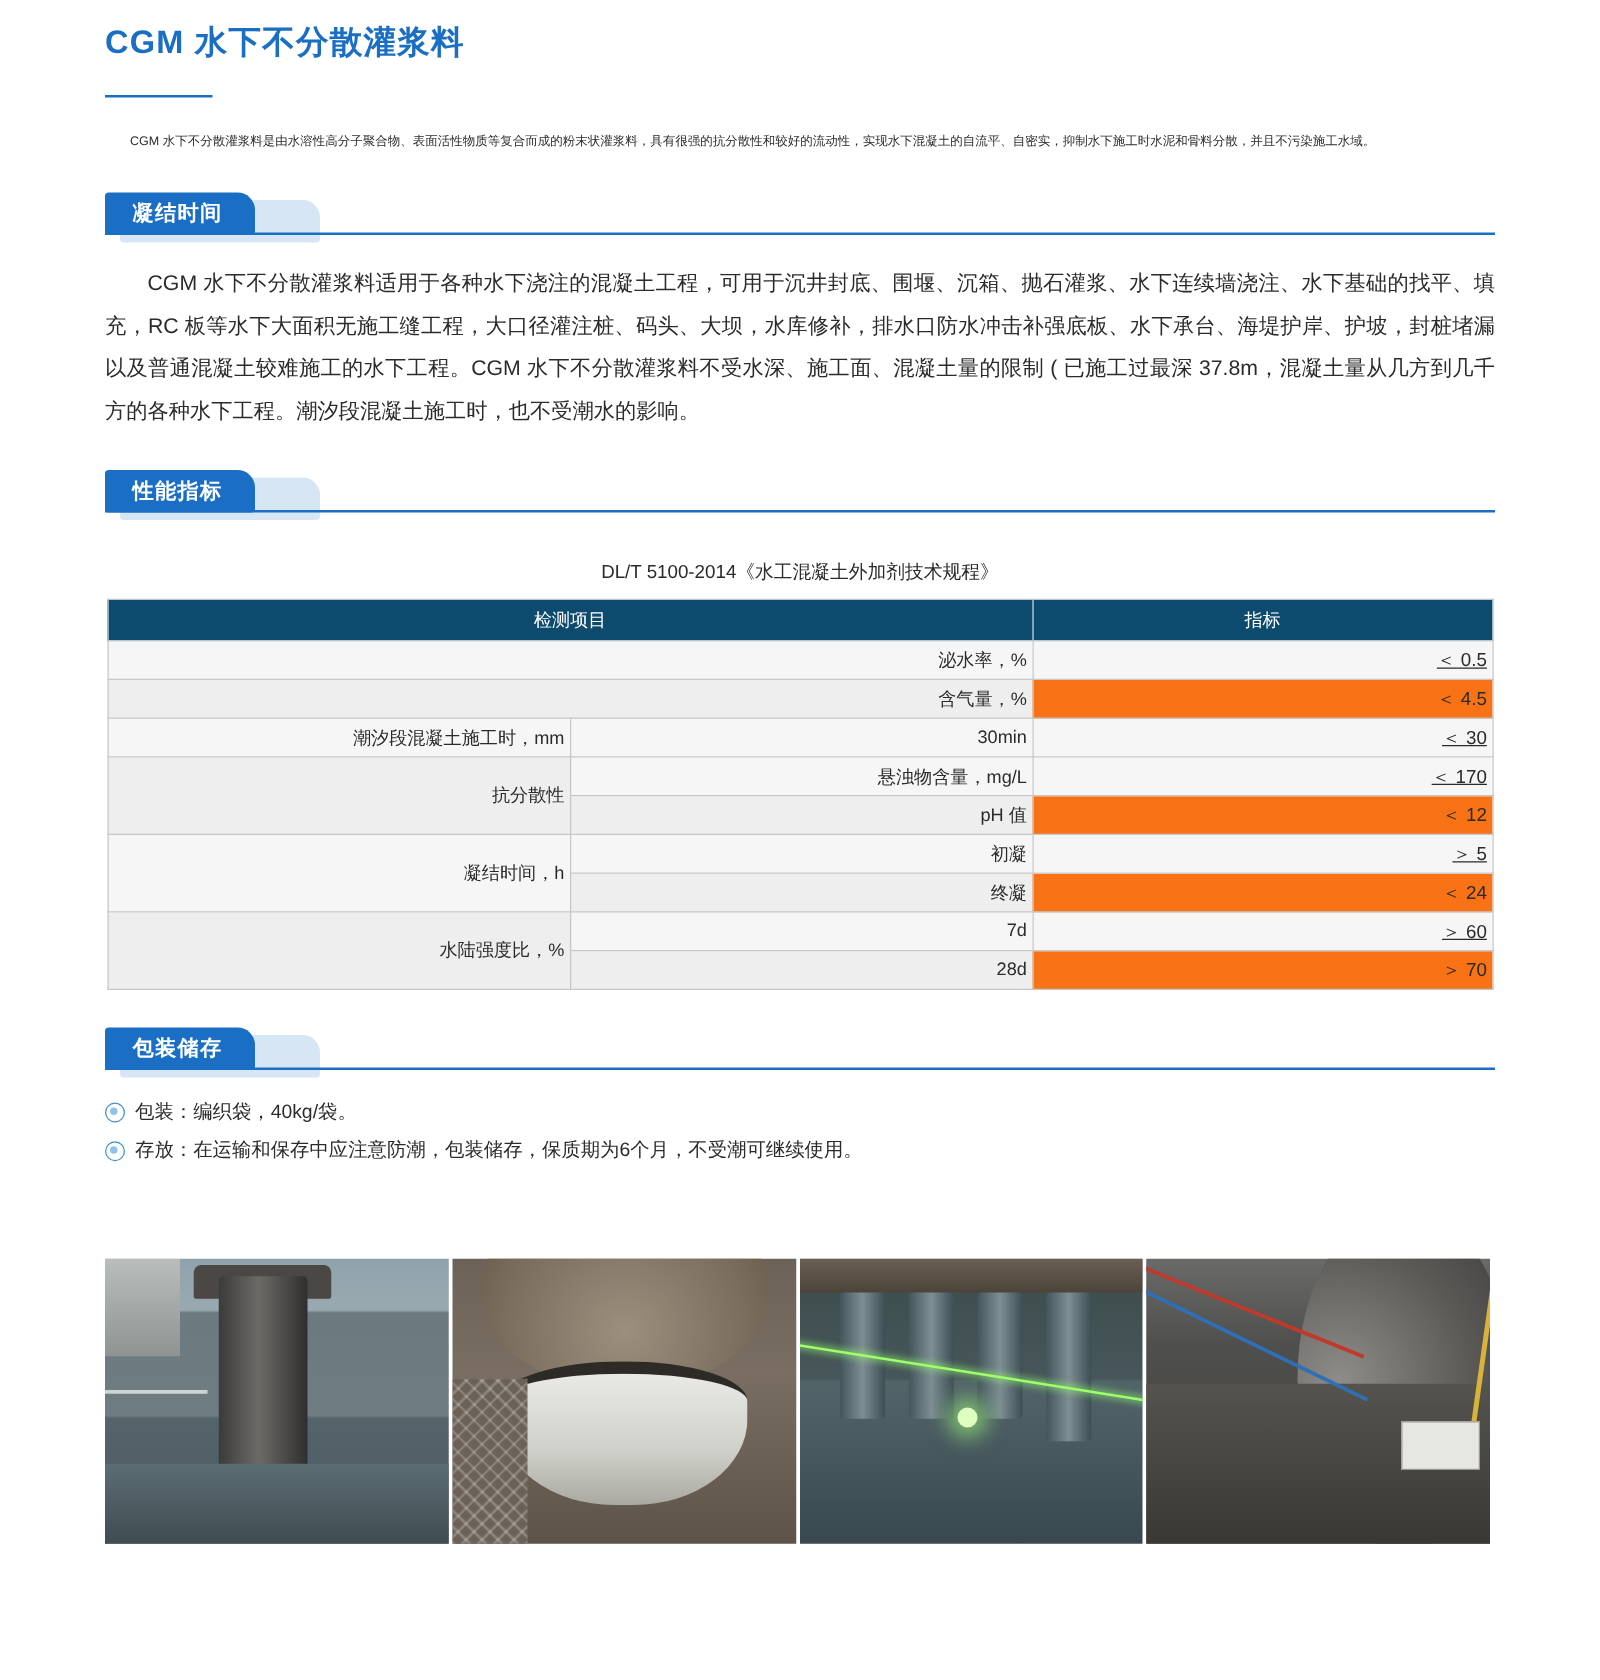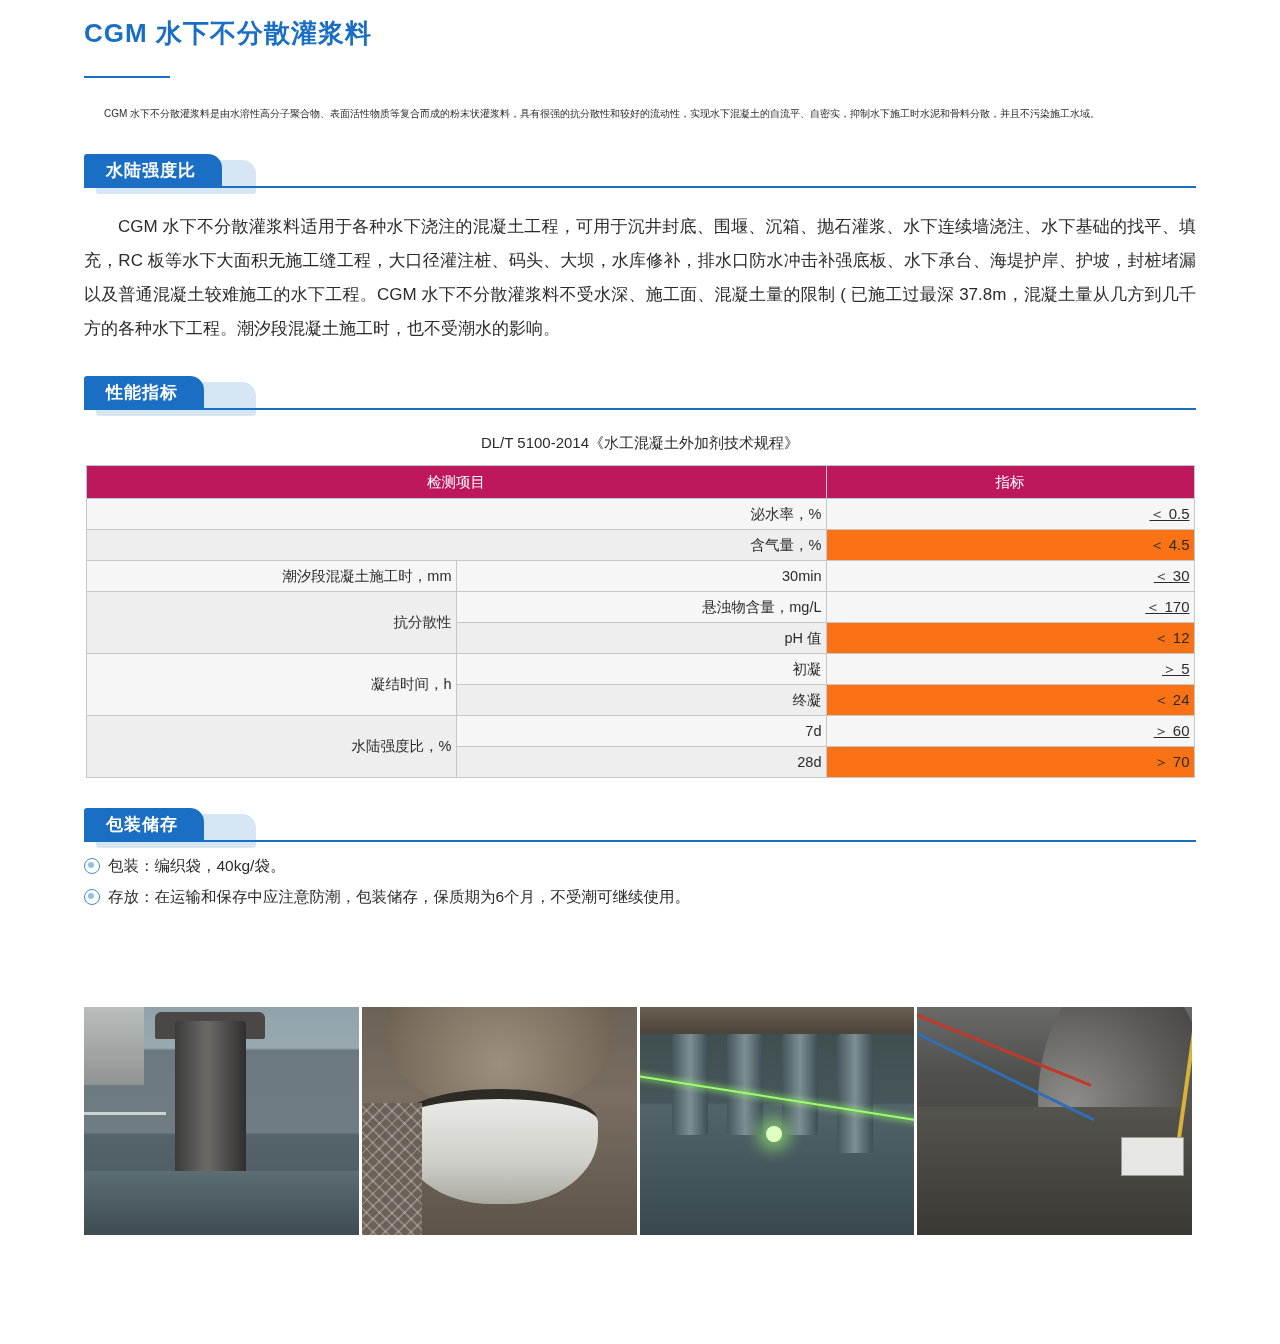--- a/index.html
+++ b/index.html
@@ -103,31 +103,31 @@
     color: #2b2b2b;
     text-align: justify;
     text-indent: 2em;
   }
 
   
   .table-caption {
     text-align: center;
     font-size: 15px;
     color: #2b2b2b;
-    margin: 24px 0 12px 0;
+    margin: 38px 0 12px 0;
   }
   table.spec {
     width: 1108px;
     margin: 0 auto;
     border-collapse: collapse;
     table-layout: fixed;
     font-size: 14.5px;
   }
   table.spec th {
-    background: #be185d;
+    background: #0c4a6e;
     color: #ffffff;
     font-weight: normal;
     height: 30px;
     border: 1px solid #b9c7d2;
     text-align: center;
     font-size: 14.5px;
   }
   table.spec td {
     border: 1px solid #c7c7c7;
     height: 30px;
@@ -147,21 +147,21 @@
     background: #f6f6f6;
     font-size: 15px;
     text-decoration: underline;
   }
   .col-item { width: 370px; }
   .col-sub  { width: 370px; }
   .col-val  { width: 368px; }
 
   
   .bullets {
-    margin: 8px 84px 0 84px;
+    margin: 18px 84px 0 84px;
   }
   .bullet-row {
     display: flex;
     align-items: flex-start;
     font-size: 15.5px;
     line-height: 2.0;
     color: #2b2b2b;
   }
   .bullet-mark {
     flex: 0 0 auto;
@@ -365,21 +365,21 @@
     <h1 class="main-title">CGM 水下不分散灌浆料</h1>
     <div class="title-rule"></div>
   </div>
 
   <p class="intro">CGM 水下不分散灌浆料是由水溶性高分子聚合物、表面活性物质等复合而成的粉末状灌浆料，具有很强的抗分散性和较好的流动性，实现水下混凝土的自流平、自密实，抑制水下施工时水泥和骨料分散，并且不污染施工水域。</p>
 
   <div class="section">
     <div class="section-head">
       <div class="tag-shadow"></div>
       <div class="rule"></div>
-      <div class="tag">水陆强度比</div>
+      <div class="tag">凝结时间</div>
     </div>
     <p class="section-body">CGM 水下不分散灌浆料适用于各种水下浇注的混凝土工程，可用于沉井封底、围堰、沉箱、抛石灌浆、水下连续墙浇注、水下基础的找平、填充，RC 板等水下大面积无施工缝工程，大口径灌注桩、码头、大坝，水库修补，排水口防水冲击补强底板、水下承台、海堤护岸、护坡，封桩堵漏以及普通混凝土较难施工的水下工程。CGM 水下不分散灌浆料不受水深、施工面、混凝土量的限制 ( 已施工过最深 37.8m，混凝土量从几方到几千方的各种水下工程。潮汐段混凝土施工时，也不受潮水的影响。</p>
   </div>
 
   <div class="section">
     <div class="section-head">
       <div class="tag-shadow"></div>
       <div class="rule"></div>
       <div class="tag">性能指标</div>
     </div>

